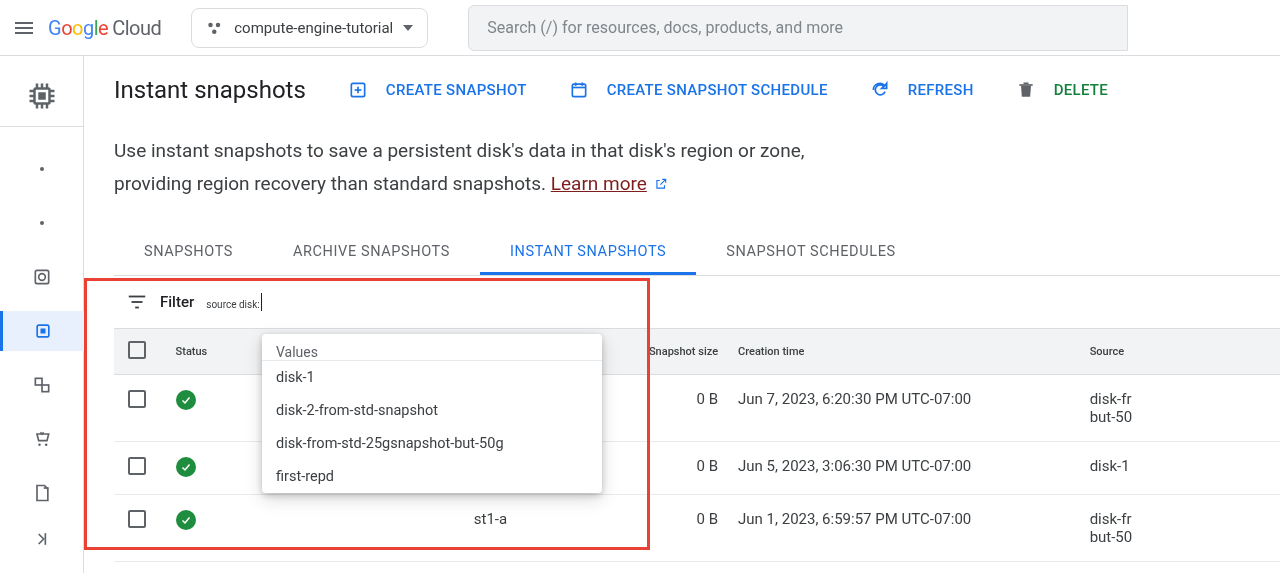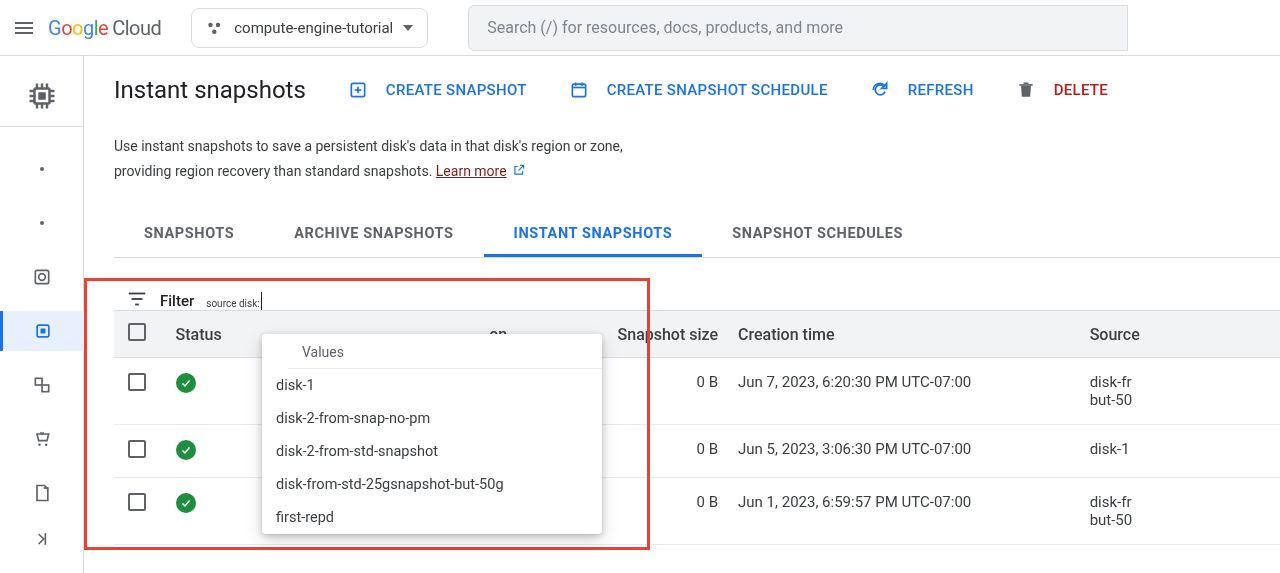--- a/index.html
+++ b/index.html
@@ -31,54 +31,54 @@
   .rail-dot { width:4px; height:4px; border-radius:50%; background:#5f6368; }
   .rail-expander { position:absolute; bottom:14px; }
 
   
   .content { flex:1; padding: 20px 0 0 30px; overflow:hidden; position:relative; }
 
   
   .page-toolbar { display:flex; align-items:center; gap: 42px; }
   .page-title { font-size: 24px; color:#202124; font-weight:400; }
   .tbtn { display:flex; align-items:center; gap:18px; color:#1a73e8; font-size:15px; font-weight:500; letter-spacing:0.3px; cursor:pointer; }
-  .tbtn.gray { color:#b91c1c;text-align:right; }
+  .tbtn.gray { color:#15803d;text-align:right; }
   .tbtn svg { width:20px; height:20px; }
 
-  .desc { margin-top: 30px; font-size:14px; color:#3c4043; max-width: 700px; line-height:1.75; }
+  .desc { margin-top: 30px; font-size:19px; color:#3c4043; max-width: 700px; line-height:1.75; }
   .learn-link { color:#7f1d1d; text-decoration:underline; cursor:pointer; }
   .ext-icon { width:14px; height:14px; vertical-align: -1px; margin-left:2px; color:#1a73e8; }
 
   
   .tabs { display:flex; margin-top: 30px; border-bottom: 1px solid #dadce0; }
-  .tab { padding: 12px 30px; font-size:14.5px; font-weight:700; letter-spacing:0.6px; color:#5f6368; cursor:pointer; border-bottom: 3px solid transparent; }
+  .tab { padding: 12px 30px; font-size:14.5px; font-weight:400; letter-spacing:0.6px; color:#5f6368; cursor:pointer; border-bottom: 3px solid transparent; }
   .tab.active { color:#1a73e8; border-bottom-color:#1a73e8; }
 
   
   .redbox { position:absolute; border: 3px solid #e94235; pointer-events:none; z-index: 5; }
 
   
-  .filter-row { display:flex; align-items:flex-end; height:52px; padding-left: 12px; gap: 12px; }
+  .filter-row { display:flex; align-items:center; height:52px; padding-left: 12px; gap: 12px; }
   .filter-icon { width:22px; height:22px; color:#3c4043; }
   .filter-label { font-size:15px; font-weight:500; color:#202124; }
   .filter-value { font-size:10px; color:#3c4043; }
   .cursor-bar { display:inline-block; width:1px; height:18px; background:#202124; margin-left:1px; vertical-align:-3px; }
 
   
   table { border-collapse: collapse; width: 1200px; }
-  thead th { text-align:left; font-size:16px; font-weight:500; color:#3c4043; background:#f1f3f4; border-top:1px solid #dadce0; border-bottom:1px solid #dadce0; padding: 12px 10px; }
+  thead th { text-align:left; font-size:11px; font-weight:500; color:#3c4043; background:#f1f3f4; border-top:1px solid #dadce0; border-bottom:1px solid #dadce0; padding: 12px 10px; }
   tbody td { font-size:15px; color:#3c4043; padding: 15px 10px; border-bottom: 1px solid #e8eaed; vertical-align: top; }
   td.right, th.right { text-align: right; }
   .chk { width:18px; height:18px; border:2px solid #5f6368; border-radius:2px; display:inline-block; cursor:pointer; }
   .status-ok { width:20px; height:20px; border-radius:50%; background:#1e8e3e; display:inline-flex; align-items:center; justify-content:center; }
   .status-ok svg { width:12px; height:12px; stroke:#fff; stroke-width:3; fill:none; }
 
   
   .popover { position:absolute; background:#fff; border-radius:4px; box-shadow: 0 2px 6px rgba(0,0,0,0.2), 0 6px 18px rgba(0,0,0,0.15); z-index: 10; width: 340px; }
-  .popover-header { font-size:14px; color:#5f6368; padding: 10px 14px 8px; border-bottom:1px solid #e8eaed;margin-left:26px; }
+  .popover-header { font-size:14px; color:#5f6368; padding: 10px 14px 0; border-bottom:1px solid #e8eaed; }
   .popover-item { font-size:14.5px; color:#3c4043; padding: 8px 14px; cursor:pointer; }
 
   
   th.c-chk, td.c-chk { width:44px; padding-left:14px; }
   th.c-status, td.c-status { width:80px; }
   th.c-loc, td.c-loc { width:220px; }
   th.c-size, td.c-size { width:180px; }
   th.c-time, td.c-time { width:300px; }
   th.c-src, td.c-src { width:200px; }
 </style>
@@ -300,20 +300,19 @@
 but-50</td>
         </tr>
       </tbody>
     </table>
 
     <div class="redbox" style="left:0px; top:222px; width:566px; height:272px;"></div>
 
     <div class="popover" style="left:178px; top:278px;">
       <div class="popover-header">Values</div>
       <div class="popover-item">disk-1</div>
-      <div class="popover-item">disk-2-from-snap-no-pm</div>
       <div class="popover-item">disk-2-from-std-snapshot</div>
       <div class="popover-item">disk-from-std-25gsnapshot-but-50g</div>
       <div class="popover-item">first-repd</div>
     </div>
 
   </div>
 </div>
 
 </body></html>

